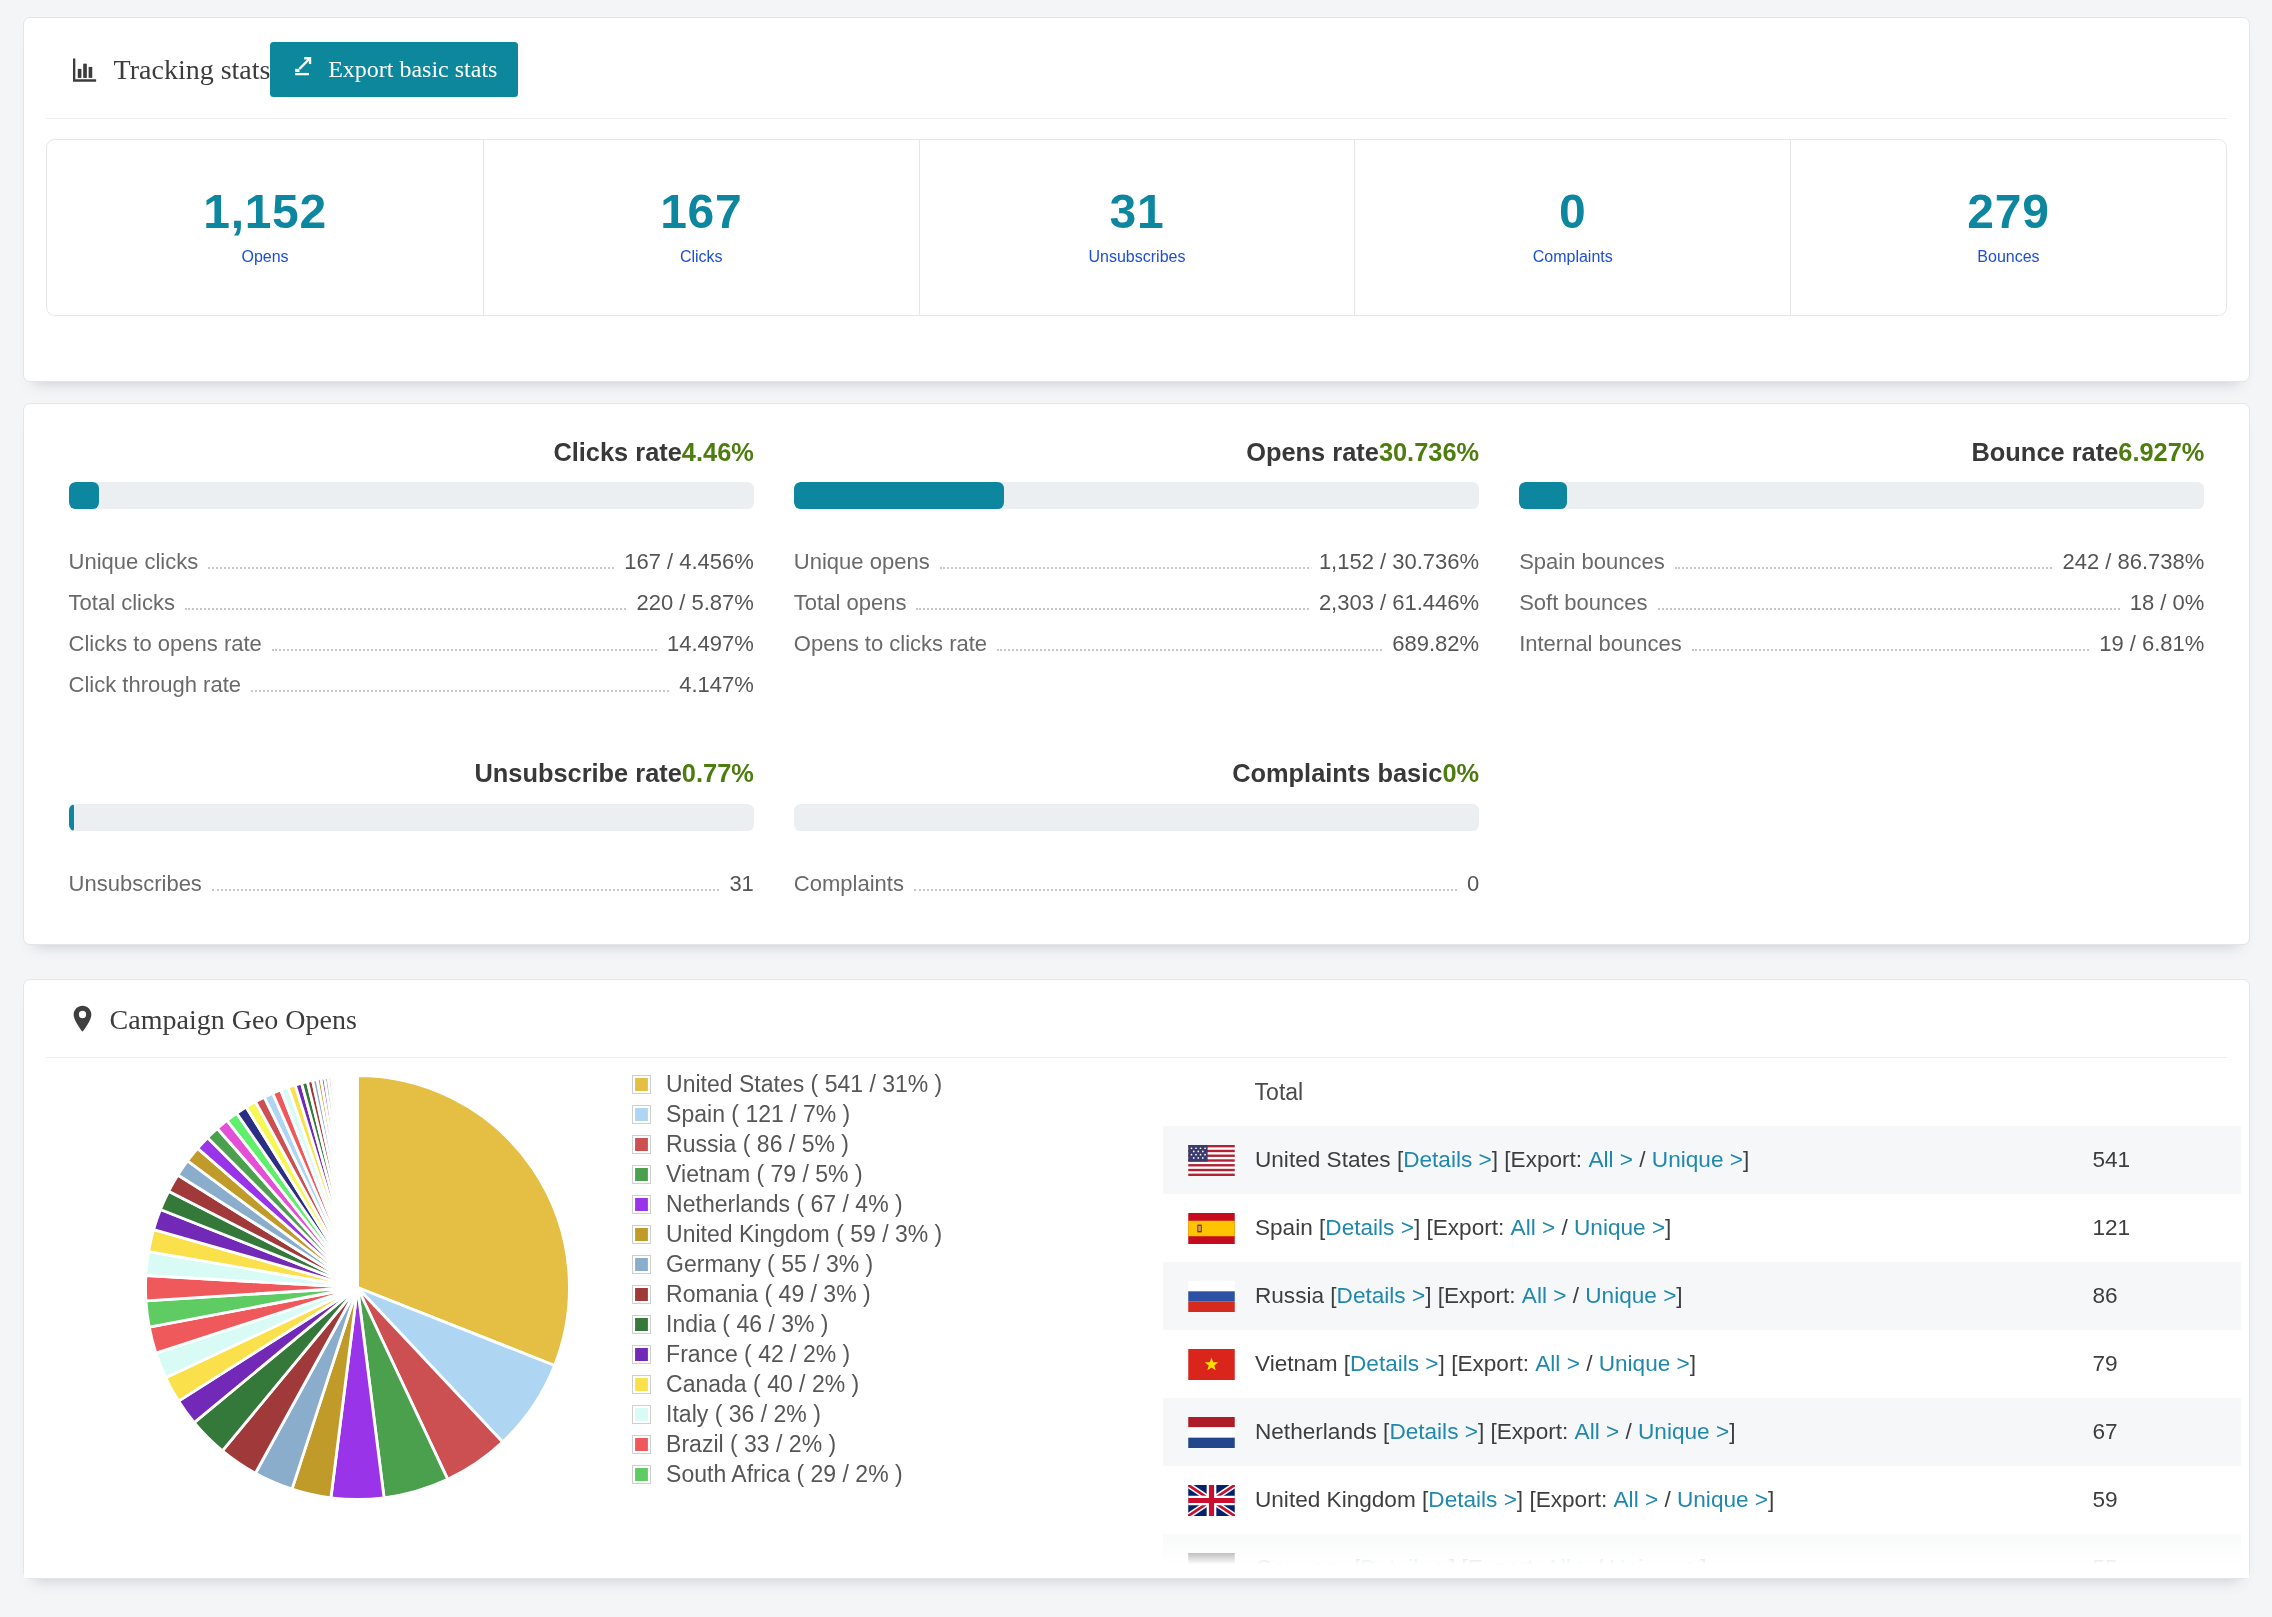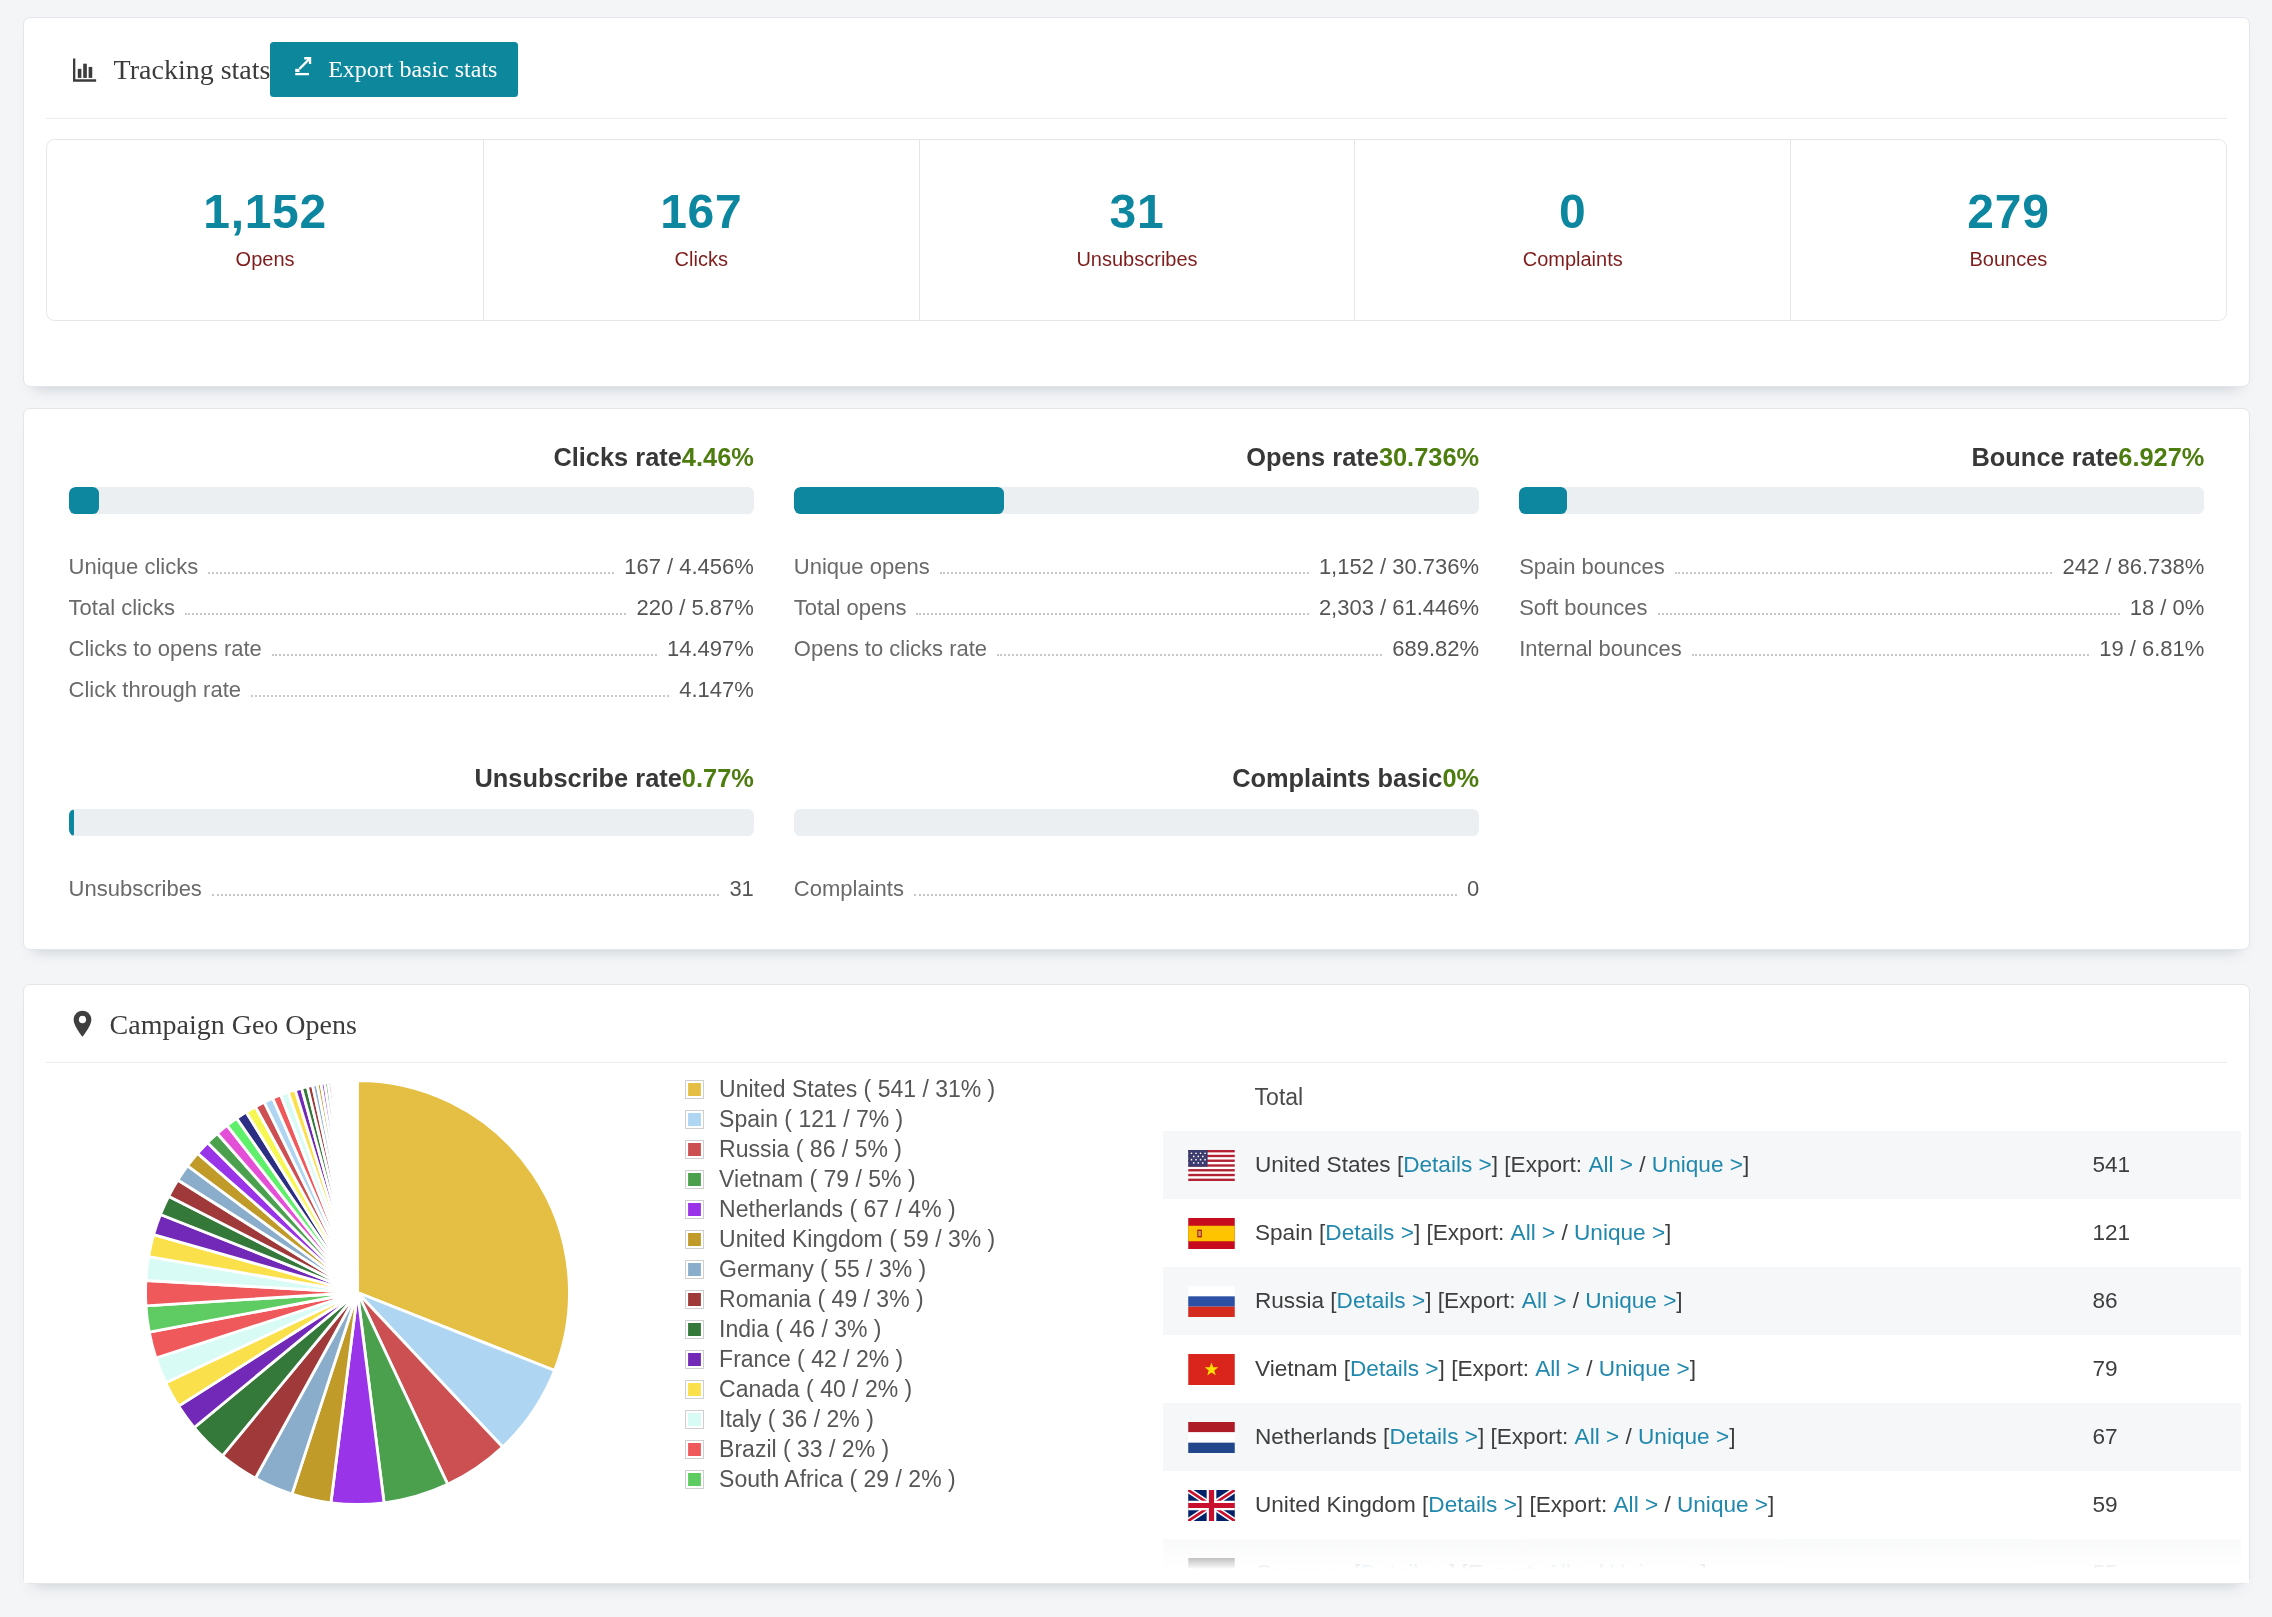--- a/index.html
+++ b/index.html
@@ -35,41 +35,41 @@
   }
   .stats-box {
     margin:20px 22.6px 65px;
     border:1.4px solid #e4e7ea; border-radius:8.5px;
     display:grid; grid-template-columns:repeat(5,1fr);
     overflow:hidden;
   }
   .stat { text-align:center; padding:44px 0 49px; border-left:1.4px solid #e4e7ea; }
   .stat:first-child { border-left:none; }
   .stat-value { font-size:48px; font-weight:700; color:#0d87a0; letter-spacing:0.7px; }
-  .stat-label { font-size:20px; color:#7f1d1d; margin-top:8.5px; }
+  .stat-label { font-size:16px; color:#1d4ed8; margin-top:8.5px; }
 
   
   .card-rates { margin-top:21px; padding:34px 45px 40px; }
   .rates-grid { display:grid; grid-template-columns:repeat(3,1fr); column-gap:40px; row-gap:54px; }
   .rate-head { display:flex; justify-content:flex-end; align-items:baseline; }
   .rate-title { font-size:25.4px; font-weight:700; color:#383838; }
   .rate-value { font-size:25.4px; font-weight:700; color:#4d7c0f; }
   .bar { margin-top:15.5px; height:27px; background:#eceff1; border-radius:6.4px; overflow:hidden; }
   .bar-fill { height:100%; background:#0d87a0; border-radius:6.4px; }
   .metrics { margin-top:32px; }
   .metric-row { display:flex; align-items:flex-end; height:41px; font-size:22px; padding-bottom:7px; }
   .metric-label { color:#6a6a6a; white-space:nowrap; }
   .metric-dots { flex:1; border-bottom:2.1px dotted #c7c7c7; margin:0 10px 6.4px; }
   .metric-value { color:#555; white-space:nowrap; }
 
   
   .card-geo { margin-top:34px; }
   .geo-body { position:relative; height:520px; overflow:hidden; }
   .pie-wrap { position:absolute; left:106px; top:1.4px; width:455px; height:455px; }
-  .legend { position:absolute; left:661px; top:11.3px; list-style:none; margin:0; padding:0; }
+  .legend { position:absolute; left:608px; top:11.3px; list-style:none; margin:0; padding:0; }
   .legend li { display:flex; align-items:center; gap:15.5px; height:30px; font-size:23px; color:#565656; }
   .swatch { width:19px; height:19px; flex:none; border:1.4px solid #cfcfcf; box-shadow:inset 0 0 0 2.1px #fff; }
   .geo-table { position:absolute; left:1139px; top:0; width:1078px; }
   .thead { display:flex; align-items:center; height:68px; padding:0 25.4px 0 92px; font-size:23px; color:#4a4a4a; }
   .th-country { flex:1; }
   .th-total { width:127px; }
   .trow { display:flex; align-items:center; height:68px; padding:0 25.4px; font-size:22.6px; color:#3e3e3e; }
   .trow.striped { background:#f6f7f8; }
   .flag { width:47px; height:31px; margin-right:20px; flex:none; }
   .flag svg { width:100%; height:100%; display:block; }

